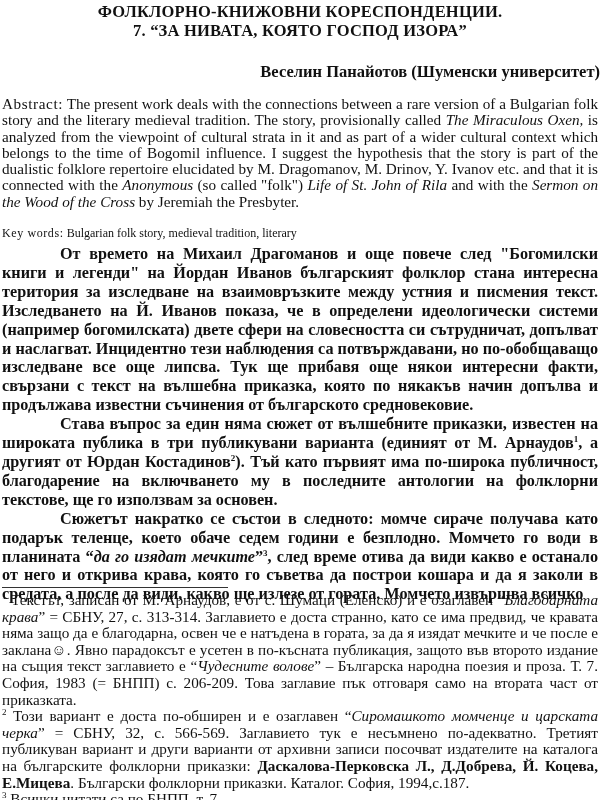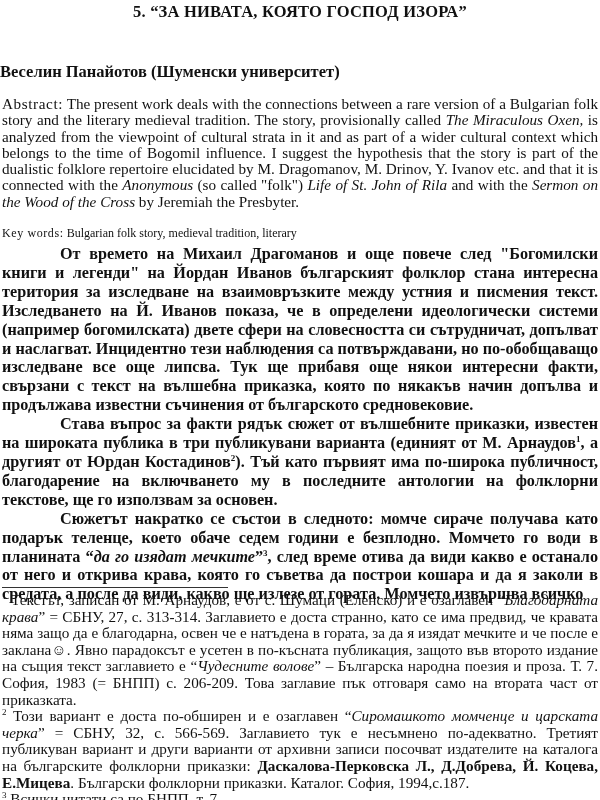--- a/index.html
+++ b/index.html
@@ -9,21 +9,21 @@
     color: #111;
   }
   .page { position: absolute; left: 0; top: 0; width: 600px; height: 800px; }
   .title {
     position: absolute; left: 0; top: 2px; width: 600px;
     text-align: center; font-weight: bold; font-size: 16.5px; line-height: 19px;
     letter-spacing: 0.2px;
   }
   .author {
     position: absolute; left: 0; top: 62px; width: 600px;
-    text-align: left; font-weight: bold; font-size: 16.5px; line-height: 20px;
+    text-align: right; font-weight: bold; font-size: 16.5px; line-height: 20px;
   }
   .abstract {
     position: absolute; left: 2px; top: 96px; width: 596px;
     font-size: 15.2px; line-height: 16.3px; text-align: justify;
   }
   .abstract .lbl { letter-spacing: 0.6px; margin-top: 40px; }
   .keywords {
     position: absolute; left: 2px; top: 225px; width: 596px;
     font-size: 12px; line-height: 16px;
   }
@@ -44,32 +44,33 @@
   sup { font-size: 9px; line-height: 0; vertical-align: super; }
   i { font-style: italic; }
   b { font-weight: bold; }
 </style>
 </head>
 <body>
 
 <div class="page">
 
   <div class="title">
-    <div>5. “ЗА НИВАТА, КОЯТО ГОСПОД ИЗОРА”</div>
+    <div>ФОЛКЛОРНО-КНИЖОВНИ КОРЕСПОНДЕНЦИИ.</div>
+    <div>7. “ЗА НИВАТА, КОЯТО ГОСПОД ИЗОРА”</div>
   </div>
 
   <div class="author">Веселин Панайотов (Шуменски университет)</div>
 
   <div class="abstract"><span class="lbl">Abstract:</span><span> The present work deals with the connections between a rare version of a Bulgarian folk story and the literary medieval tradition. The story, provisionally called </span><i>The Miraculous Oxen,</i><span> is analyzed from the viewpoint of cultural strata in it and as part of a wider cultural context which belongs to the time of Bogomil influence. I suggest the hypothesis that the story is part of the dualistic folklore repertoire elucidated by M. Dragomanov, M. Drinov, Y. Ivanov etc. and that it is connected with the </span><i>Anonymous</i><span> (so called "folk") </span><i>Life of St. John of Rila</i><span> and with the </span><i>Sermon on the Wood of the Cross</i><span> by Jeremiah the Presbyter.</span></div>
 
   <div class="keywords"><span class="lbl">Key words:</span><span> Bulgarian folk story, medieval tradition, literary</span></div>
 
   <div class="body-text">
     <p>От времето на Михаил Драгоманов и още повече след "Богомилски книги и легенди" на Йордан Иванов българският фолклор стана интересна територия за изследване на взаимовръзките между устния и писмения текст. Изследването на Й. Иванов показа, че в определени идеологически системи (например богомилската) двете сфери на словесността си сътрудничат, допълват и наслагват. Инцидентно тези наблюдения са потвърждавани, но по-обобщаващо изследване все още липсва. Тук ще прибавя още някои интересни факти, свързани с текст на вълшебна приказка, която по някакъв начин допълва и продължава известни съчинения от българското средновековие.</p>
-    <p><span>Става въпрос за факти рядък сюжет от вълшебните приказки, известен на широката публика в три публикувани варианта (единият от М. Арнаудов</span><sup>1</sup><span>, а другият от Юрдан Костадинов</span><sup>2</sup><span>). Тъй като първият има по-широка публичност, благодарение на включването му в последните антологии на фолклорни текстове, ще го използвам за основен.</span></p>
+    <p><span>Става въпрос за един няма сюжет от вълшебните приказки, известен на широката публика в три публикувани варианта (единият от М. Арнаудов</span><sup>1</sup><span>, а другият от Юрдан Костадинов</span><sup>2</sup><span>). Тъй като първият има по-широка публичност, благодарение на включването му в последните антологии на фолклорни текстове, ще го използвам за основен.</span></p>
     <p><span>Сюжетът накратко се състои в следното: момче сираче получава като подарък теленце, което обаче седем години е безплодно. Момчето го води в планината “</span><i>да го изядат мечките</i><span>”</span><sup>3</sup><span>, след време отива да види какво е останало от него и открива крава, която го съветва да построи кошара и да я заколи в средата, а после да види, какво ще излезе от гората. Момчето извършва всичко</span></p>
   </div>
 
   <div class="rule"></div>
 
   <div class="footnotes">
     <p><sup>1</sup><span> Текстът, записан от М. Арнаудов, е от с. Шумаци (Еленско) и е озаглавен “</span><i>Благодарната крава</i><span>” = СБНУ, 27, с. 313-314. Заглавието е доста странно, като се има предвид, че кравата няма защо да е благодарна, освен че е натъдена в гората, за да я изядат мечките и че после е заклана☺. Явно парадоксът е усетен в по-късната публикация, защото във второто издание на същия текст заглавието е “</span><i>Чудесните волове</i><span>” – Българска народна поезия и проза. Т. 7. София, 1983 (= БНПП) с. 206-209. Това заглавие пък отговаря само на втората част от приказката.</span></p>
     <p><sup>2</sup><span> Този вариант е доста по-обширен и е озаглавен “</span><i>Сиромашкото момченце и царската черка</i><span>” = СБНУ, 32, с. 566-569. Заглавието тук е несъмнено по-адекватно. Третият публикуван вариант и други варианти от архивни записи посочват издателите на каталога на българските  фолклорни приказки: </span><b>Даскалова-Перковска Л., Д.Добрева, Й. Коцева, Е.Мицева</b><span>. Български фолклорни приказки. Каталог. София, 1994,с.187.</span></p>
     <p><sup>3</sup><span> Всички цитати са по БНПП, т. 7.</span></p>
   </div>

